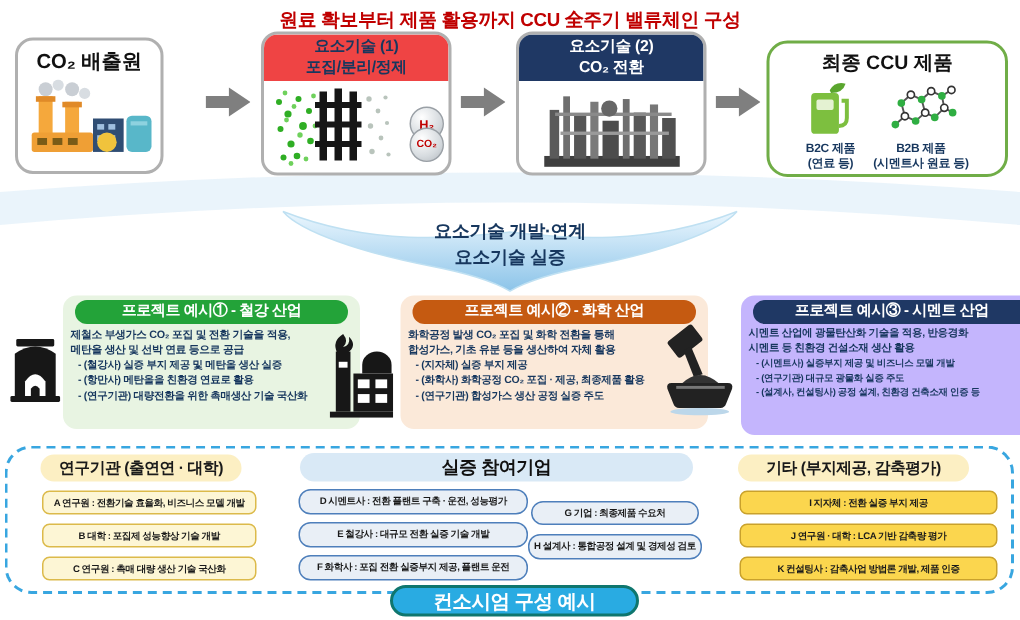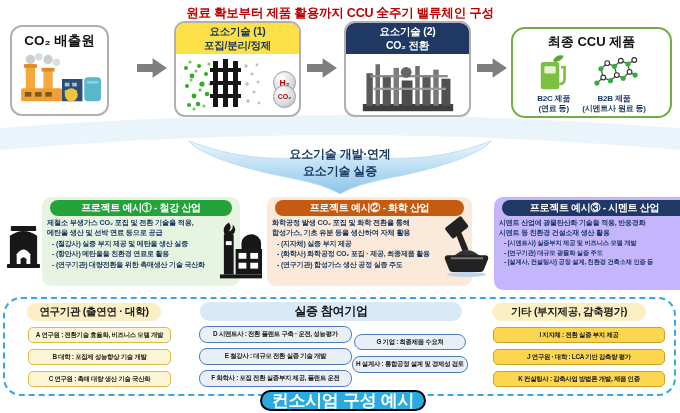--- a/index.html
+++ b/index.html
@@ -18,21 +18,21 @@
   .src-title{font-size:13.5px;font-weight:bold;color:#111}
   .factory{width:100px;height:52px;margin-top:3px}
   .flow-arrow{width:30px;height:22px;background:#7f7f7f;
     clip-path:polygon(0% 32%,52% 32%,52% 6%,100% 50%,52% 94%,52% 68%,0% 68%)}
   .a1{left:137px;top:57px}.a2{left:307px;top:57px}.a3{left:477px;top:57px}
   .tech-box{width:127px;height:96px;border:2px solid #b0b0b0;border-radius:11px;
     overflow:hidden;background:#fff}
   .t1{left:174px;top:21px}.t2{left:344px;top:21px}
   .tech-header{height:31px;padding-top:2px;text-align:center;font-size:10.5px;
     font-weight:bold;line-height:1.3;letter-spacing:-0.2px}
-  .hdr-light{background:#fde047;color:#17375e}
+  .hdr-light{background:#ef4444;color:#17375e}
   .hdr-dark{background:#1f3864;color:#fff}
   .tech-body{position:relative;height:61px}
   .capture-art{position:absolute;left:4px;top:2px;width:84px;height:57px}
   .bubble{position:absolute;right:3px;width:23px;height:23px;border-radius:50%;
     display:flex;align-items:center;justify-content:center;font-weight:bold;
     color:#c00000;border:1px solid #9aa0a6;
     background:radial-gradient(circle at 35% 30%,#ffffff,#d6dbdf 60%,#b4bac0)}
   .b-h2{top:17px;font-size:8.5px}.b-co2{top:31px;font-size:7px}
   .plant-art{display:block;margin:3px auto 0;width:112px;height:56px}
   .product-box{left:511px;top:27px;width:161px;height:91px;border:2.5px solid #70ad47;
@@ -85,22 +85,22 @@
   .r2{left:28px;top:371px;width:143px;height:16px}
   .d0{left:199px;top:326px;width:153px;height:17px}
   .d1{left:199px;top:348px;width:153px;height:17px}
   .d2{left:199px;top:370px;width:153px;height:17px}
   .g0{left:354px;top:334px;width:112px;height:16px}
   .g1{left:352px;top:356px;width:116px;height:17px}
   .o0{left:493px;top:327px;width:172px;height:16px}
   .o1{left:493px;top:349px;width:172px;height:16px}
   .o2{left:493px;top:371px;width:172px;height:16px}
   .footer-pill{left:260px;top:390px;width:166px;height:21px;background:#29abe2;
-    border:2px solid #000000;border-radius:12px;display:flex;align-items:center;
-    justify-content:center;color:#fff;font-size:17px;font-weight:bold;
+    border:2px solid #0f766e;border-radius:12px;display:flex;align-items:center;
+    justify-content:center;color:#fff;font-size:13px;font-weight:bold;
     letter-spacing:-0.3px}
 </style>
 </head>
 <body>
 
 <div class="stage">
 
   <svg class="abs" style="left:0;top:0;width:680px;height:413px" viewBox="0 0 680 413">
     <path d="M0,128 Q340,102 680,128 L680,150 Q340,120 0,150 Z" fill="#dcedf8" opacity="0.6"></path>
   </svg>

